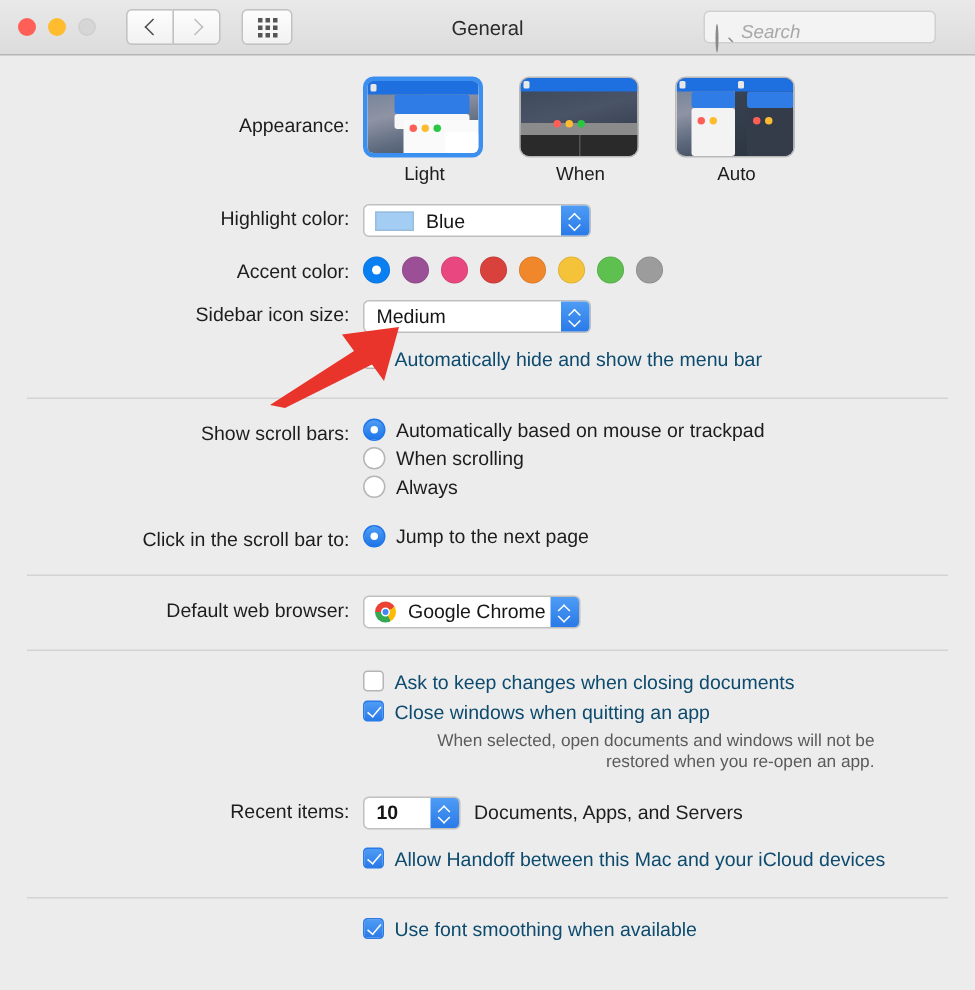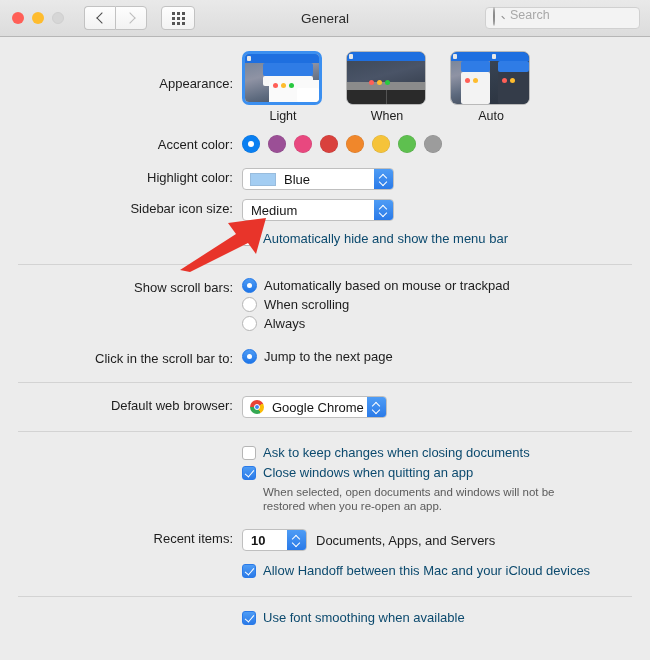--- a/index.html
+++ b/index.html
@@ -45,24 +45,24 @@
     border:1px solid #c2c2c2; border-radius:4px;
     display:flex; align-items:center; justify-content:center;
   }
   .griddots { display:grid; grid-template-columns:repeat(3,3px); grid-template-rows:repeat(3,3px); gap:2px; }
   .griddots i { background:#555; display:block; width:3px; height:3px; }
   .wintitle {
     position:absolute; left:0; right:0; text-align:center;
     font-size:13.5px; color:#2b2b2b; pointer-events:none;
   }
   .searchbox {
-    position:absolute; right:10px; top:7px;
+    position:absolute; right:26px; top:7px;
     width:155px; height:22px;
     background:#f3f3f3; border:1px solid #d0d0d0; border-radius:4px;
-    display:flex; align-items:flex-start; box-sizing:border-box;
+    display:flex; align-items:flex-end; box-sizing:border-box;font-style:italic;
   }
   .magnifier { margin-left:7px; width:11px; height:11px; position:relative; flex:none; }
   .magnifier .lens { width:8px; height:8px; border:1.4px solid #8a8a8a; border-radius:50%; box-sizing:border-box; }
   .magnifier .handle { position:absolute; width:4px; height:1.4px; background:#8a8a8a; transform:rotate(45deg); right:-1px; bottom:1px; }
   .searchph { margin-left:6px; font-size:12.5px; color:#a8a8a8; }
 
   
   .content { position:relative; padding-top:10px; }
   .row { display:flex; align-items:flex-start; margin-bottom:0; }
   .lbl {
@@ -148,21 +148,21 @@
   .rb {
     width:15px; height:15px; border-radius:50%; box-sizing:border-box; flex:none;
     background:#fff; border:1px solid #b5b5b5; position:relative;
   }
   .rb.on { background:linear-gradient(to bottom,#4e9cf5,#1f76e8); border-color:#1f76e8; }
   .rb.on::after {
     content:""; position:absolute; left:50%; top:50%; width:5px; height:5px;
     margin:-2.5px 0 0 -2.5px; border-radius:50%; background:#fff;
   }
   .rb-lbl { margin-left:7px; font-size:13px; color:#1d1d1d; }
-  .hint { font-size:11.5px; color:#5b5b5b; line-height:14px; margin:2px 0 0 21px; max-width:320px; }
+  .hint { font-size:11.5px; color:#5b5b5b; line-height:14px; margin:2px 0 0 21px; max-width:320px;text-align:right; }
   .inline-note { font-size:13px; color:#1d1d1d; margin-left:9px; }
   .sep { height:1px; background:#d3d3d3; margin:13px 18px 13px 18px; }
 
   
   .arrow { position:absolute; left:178px; top:212px; width:96px; height:60px; pointer-events:none; }
 
   
   .watermark { position:absolute; left:448px; top:598px; pointer-events:none; }
   .wm-text { font-family:"DejaVu Sans", sans-serif; font-style:italic; font-weight:bold; font-size:40px; color:#1663cf; letter-spacing:-1px; line-height:40px; }
   .wm-sub { font-size:12px; color:#8d8d8d; text-align:right; margin-top:-2px; }
@@ -283,50 +283,50 @@
                   </div>
               </div>
             </div>
             <div class="theme-name">Auto</div>
           </div>
 
         </div>
       </div>
     </div>
 
+    <div class="row" style="margin-top:13px;">
+      <div class="lbl">Highlight color:</div>
+      <div class="ctl">
+        <div class="popup" style="width:152px;">
+          <span class="colorchip"></span>
+          <span class="txt">Blue</span>
+          <span class="stepper">
+              <span class="up"></span>
+              <span class="dn"></span>
+            </span>
+        </div>
+      </div>
+    </div>
+
     <div class="row accent-row">
       <div class="lbl">Accent color:</div>
       <div class="ctl">
         <div class="swatches">
           <span class="sw sel" style="background:#0a7ff1;"></span>
           <span class="sw" style="background:#9b4f96;"></span>
           <span class="sw" style="background:#e8487f;"></span>
           <span class="sw" style="background:#d9413d;"></span>
           <span class="sw" style="background:#f0872b;"></span>
           <span class="sw" style="background:#f5c33a;"></span>
           <span class="sw" style="background:#5ec04f;"></span>
           <span class="sw" style="background:#9c9c9c;"></span>
         </div>
       </div>
     </div>
 
-    <div class="row" style="margin-top:13px;">
-      <div class="lbl">Highlight color:</div>
-      <div class="ctl">
-        <div class="popup" style="width:152px;">
-          <span class="colorchip"></span>
-          <span class="txt">Blue</span>
-          <span class="stepper">
-              <span class="up"></span>
-              <span class="dn"></span>
-            </span>
-        </div>
-      </div>
-    </div>
-
     <div class="row" style="margin-top:9px;">
       <div class="lbl">Sidebar icon size:</div>
       <div class="ctl">
         <div class="popup" style="width:152px;">
           <span class="txt">Medium</span>
           <span class="stepper">
               <span class="up"></span>
               <span class="dn"></span>
             </span>
         </div>

